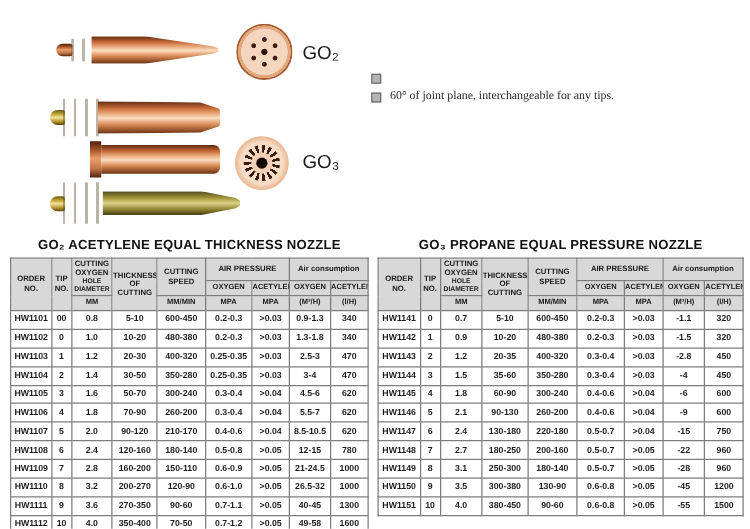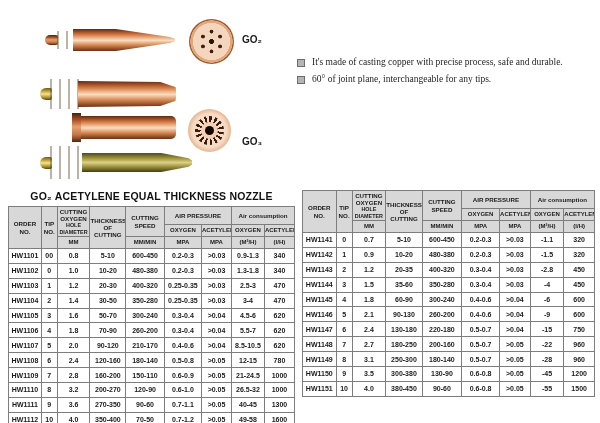--- a/index.html
+++ b/index.html
@@ -50,23 +50,23 @@
       radial-gradient(circle at 69% 39%, #3d2012 0 1.6px, transparent 2.2px),
       radial-gradient(circle at 50% 50%, #2b1309 0 2.2px, transparent 2.8px),
       radial-gradient(circle, #f4d5bd 0 58%, #e0a87c 59% 66%, #a35a30 67% 84%, #6e3315 100%);}
   .face-g03{left:188px;top:109px;width:43px;height:43px;
     background:radial-gradient(circle,#f6dcc6 0 55%,#e8b democratic 0,#e4ab80 70%,#c97f50 100%);}
   .face-g03{background:radial-gradient(circle,#f6dcc6 0 55%,#e4ab80 75%,#c97f50 100%);}
   .g03-slots{position:absolute;left:7px;top:7px;right:7px;bottom:7px;border-radius:50%;
     background:repeating-conic-gradient(#3a1c0e 0deg 11deg,transparent 11deg 24deg);}
   .g03-inner{position:absolute;left:13px;top:13px;right:13px;bottom:13px;border-radius:50%;background:#f2cfb6;}
   .g03-hole{position:absolute;left:50%;top:50%;width:9px;height:9px;margin:-4.5px 0 0 -4.5px;border-radius:50%;background:#140a04;}
-  .face-label{position:absolute;font-size:10px;font-weight:bold;color:#1a1a1a;}
+  .face-label{position:absolute;font-size:15px;font-weight:normal;color:#1a1a1a;}
   .lab-g02{left:242px;top:34px;}
-  .lab-g03{left:242px;top:136px;}
+  .lab-g03{left:242px;top:121px;}
   
   .intro{position:absolute;left:296px;top:57px;width:300px;}
   .intro-title{margin:0 0 9px 17px;font-size:14.5px;font-weight:bold;color:#ed2224;letter-spacing:.2px;}
   .bullet{display:flex;align-items:flex-start;margin:0 0 5px 0;}
   .sq{flex:0 0 auto;width:6px;height:6px;margin:2px 7px 0 1px;background:#b5b5b5;border:1px solid #6e6e6e;}
   .bullet-text{font-family:"Liberation Serif",serif;font-size:9.5px;color:#1f1f1f;line-height:1.25;}
   
   .spec{position:absolute;top:190px;}
   .spec-left{left:8px;width:287px;}
   .spec-right{left:302px;width:293px;}
@@ -116,21 +116,20 @@
     <div class="nz inlet brass"></div>
     <div class="nz rings brass steps"></div>
     <div class="nz body olive"></div>
   </div>
 
 </div>
 
 <div class="intro">
   <div class="bullet">
     <span class="sq"></span>
-    <span class="bullet-text">It's made of casting copper with precise process, safe and durable.</span>
   </div>
   <div class="bullet">
     <span class="sq"></span>
     <span class="bullet-text">60°   of joint plane, interchangeable for any tips.</span>
   </div>
 </div>
 
 <div class="spec spec-left">
   <div class="spec-title">GO₂ ACETYLENE EQUAL THICKNESS NOZZLE</div>
   <table>
@@ -304,20 +303,21 @@
           <td>0.7-1.2</td>
           <td>&gt;0.05</td>
           <td>49-58</td>
           <td>1600</td>
         </tr>
       </tbody>
   </table>
 </div>
 
 <div class="spec spec-right">
+  <div class="spec-title">GO₃ PROPANE EQUAL PRESSURE NOZZLE</div>
   <table>
     <colgroup>
       <col style="width:11.5%">
         <col style="width:5.5%">
         <col style="width:11.5%">
       <col style="width:12.5%">
         <col style="width:13.5%">
         <col style="width:13%">
       <col style="width:10.5%">
         <col style="width:11.5%">

